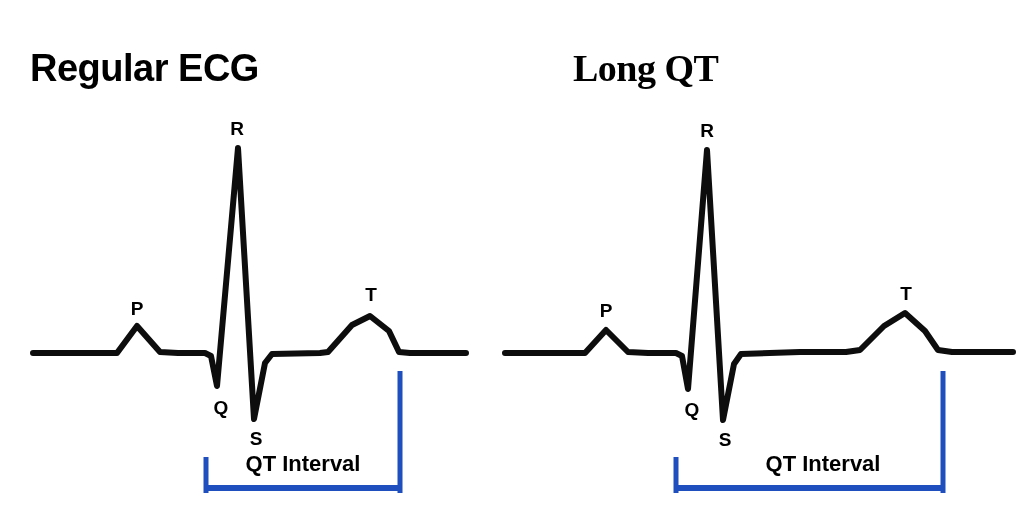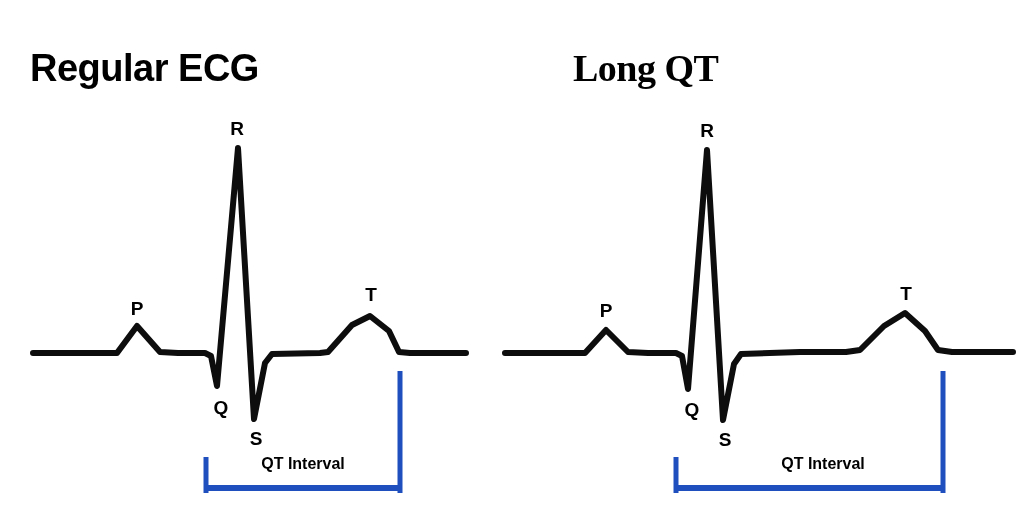--- a/index.html
+++ b/index.html
@@ -64,21 +64,21 @@
     font-size: 19px;
     line-height: 19px;
     color: #000000;
     transform: translate(-50%, -50%);
     white-space: nowrap;
   }
   .interval-label {
     position: absolute;
     font-family: "Liberation Sans", sans-serif;
     font-weight: bold;
-    font-size: 16px;
+    font-size: 22px;
     line-height: 22px;
     color: #000000;
     transform: translate(-50%, -50%);
     white-space: nowrap;
   }
 </style>
 </head>
 <body>
 
 <div class="page">

